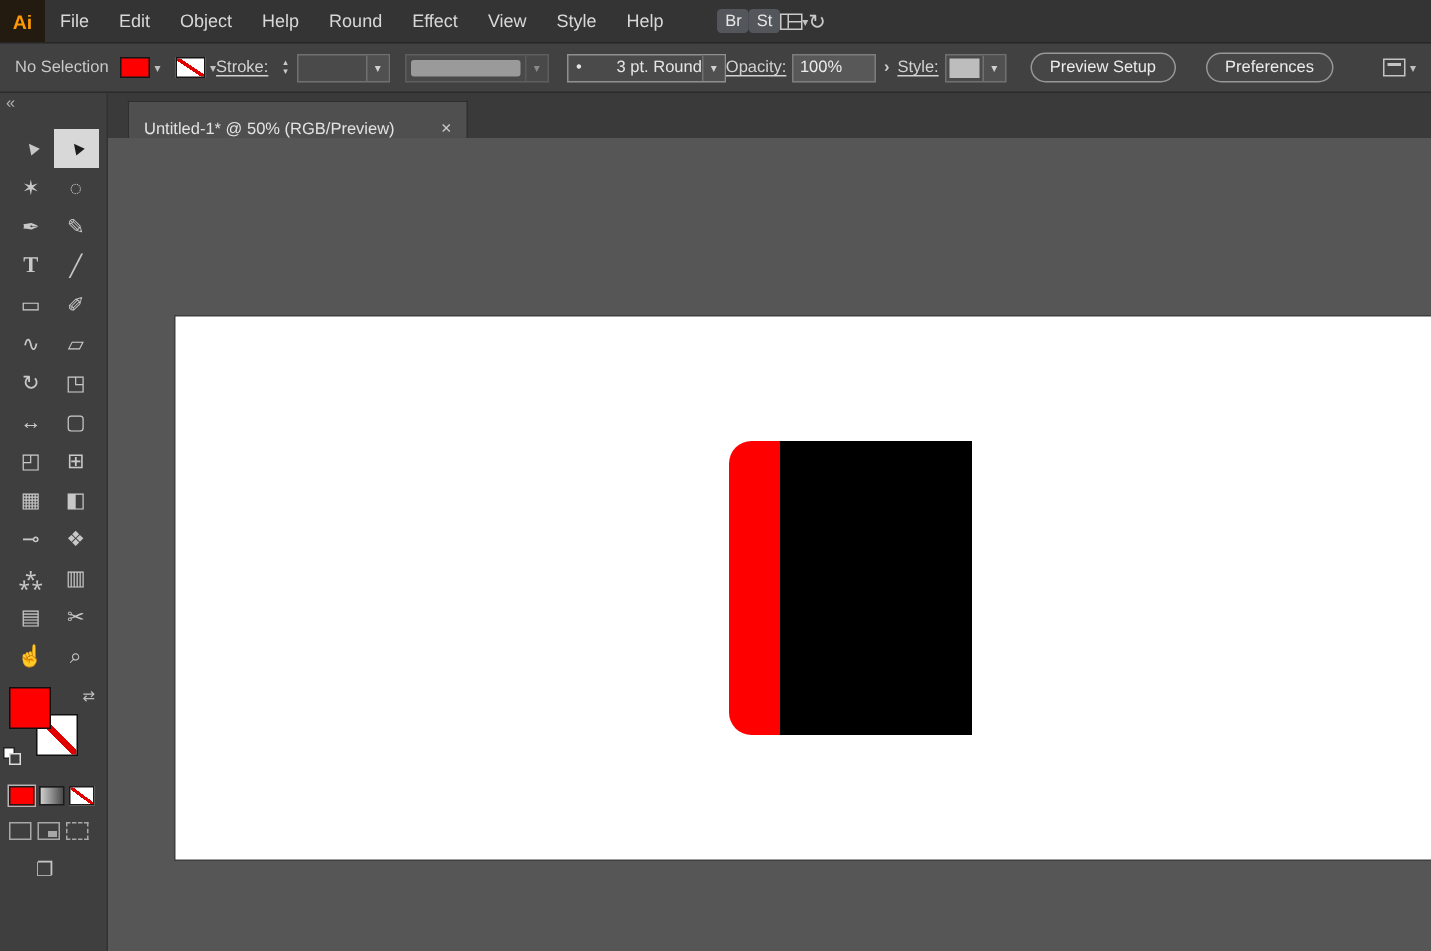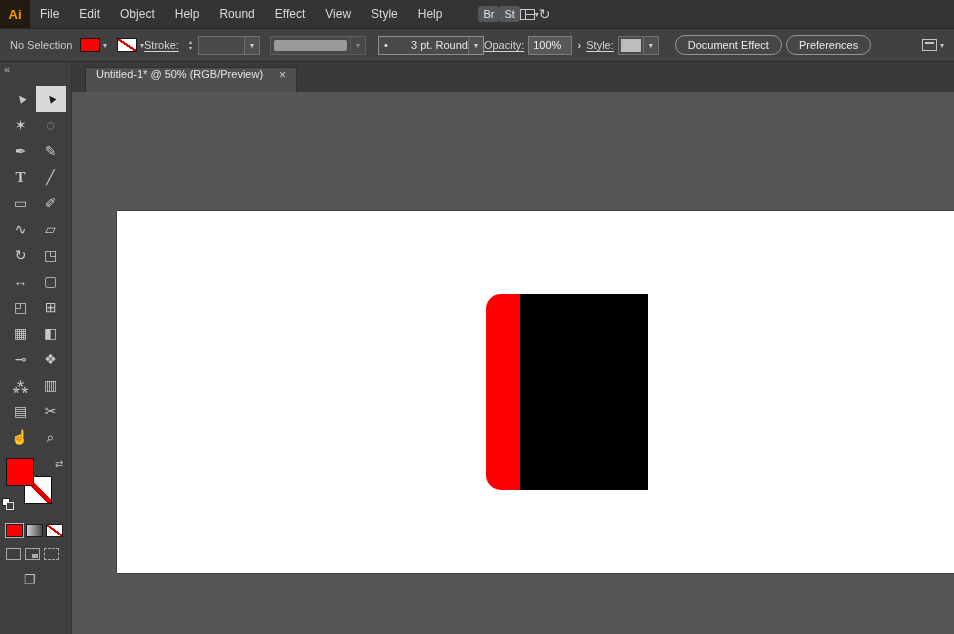--- a/index.html
+++ b/index.html
@@ -30,26 +30,26 @@
   .field { display: inline-flex; align-items: center; height: 19px; background: #4a4a4a; border: 1px solid #707070; }
   .field-value { flex: 1; }
   .chevbox { width: 15px; height: 100%; display: flex; align-items: center; justify-content: center; border-left: 1px solid #707070; font-size: 8px; color: #d0d0d0; background: #505050; }
   .chevbox.dim { color: #8a8a8a; border-left-color: #5a5a5a; background: transparent; }
   .weight-field { width: 62px; margin-left: 2px; }
   .brushdef-field { width: 96px; margin-left: 10px; background: #494949; border-color: #5e5e5e; }
   .brush-preview { flex: 1; height: 11px; margin: 0 3px; background: #9a9a9a; border-radius: 2px; }
   .preset-field { width: 106px; margin-left: 12px; border-color: #8f8f8f; color: #e5e5e5; }
   .bullet { width: 14px; text-align: center; }
   .preset-text { flex: 1; text-align: right; }
-  .opacity-input { width: 44px; height: 19px; background: #585858; border: 1px solid #7d7d7d; color: #ececec; font-size: 11px; margin-left: 4px; padding: 0 4px; font-family: inherit; }
+  .opacity-input { width: 56px; height: 19px; background: #585858; border: 1px solid #7d7d7d; color: #ececec; font-size: 11px; margin-left: 4px; padding: 0 4px; font-family: inherit; }
   .morebtn { width: 14px; text-align: center; color: #d0d0d0; font-size: 11px; font-weight: bold; }
   .style-field { margin-left: 4px; }
   .style-swatch { width: 20px; height: 13px; background: #bdbdbd; margin: 0 2px; }
   .cbtn { height: 20px; border-radius: 10px; border: 1px solid #979797; background: #464646; color: #ebebeb; font-size: 11px; padding: 0 12px; margin-left: 16px; font-family: inherit; cursor: default; }
-  .cbtn + .cbtn { margin-left: 4px; }
+  .cbtn + .cbtn { margin-left: 20px; }
   .panelsgrp { margin-left: auto; margin-right: 10px; display: flex; align-items: center; gap: 3px; }
   .panels-icon { width: 15px; height: 12px; border: 1px solid #c4c4c4; position: relative; display: inline-block; }
   .panels-icon::before { content: ""; position: absolute; top: 2px; left: 2px; right: 2px; height: 2px; background: #c4c4c4; }
 
   
   .appbody { display: flex; height: 572px; }
 
   
   .toolbar { width: 72px; background: #3f3f3f; border-right: 1px solid #333; flex: none; }
   .tb-header { height: 16px; color: #b5b5b5; font-size: 11px; padding: 0 4px; line-height: 14px; }
@@ -75,21 +75,21 @@
 
   .modesrow { display: flex; gap: 4px; margin: 11px 0 0 6px; }
   .mode-btn { width: 15px; height: 12px; border: 1px solid #a8a8a8; display: inline-block; position: relative; }
   .mode-behind::after { content: ""; position: absolute; right: 1px; bottom: 1px; width: 6px; height: 4px; background: #a8a8a8; }
   .mode-inside { border-style: dashed; }
   .screenmode { margin: 12px 0 0 24px; font-size: 13px; color: #c4c4c4; display: inline-block; }
 
   
   .main { flex: 1; display: flex; flex-direction: column; min-width: 0; }
   .tabstrip { height: 30px; background: #3a3a3a; display: flex; align-items: flex-end; }
-  .tab { height: 25px; background: #4f4f4f; margin-left: 13px; display: flex; align-items: flex-start; padding: 0 10px; font-size: 11px; color: #e2e2e2; gap: 16px; border: 1px solid #2f2f2f; border-bottom: none; }
+  .tab { height: 25px; background: #4f4f4f; margin-left: 13px; display: flex; align-items: flex-end; padding: 0 10px; font-size: 11px; color: #e2e2e2; gap: 31px; border: 1px solid #2f2f2f; border-bottom: none; }
   .tab-close { color: #c9c9c9; font-size: 12px; cursor: default; }
   .canvas { flex: 1; position: relative; background: #565656; overflow: hidden; }
   .artboard { position: absolute; left: 45px; top: 119px; right: 0; height: 362px; background: #fff; box-shadow: 0 0 0 1px #3e3e3e; }
   .shape { position: absolute; }
   .shape-red { left: 414px; top: 202px; width: 38px; height: 196px; border-radius: 15px 0 0 15px; }
   .shape-black { left: 448px; top: 202px; width: 128px; height: 196px; }
 </style>
 </head>
 <body>
 
@@ -146,21 +146,21 @@
   <span class="linklabel">Opacity:</span>
   <input class="opacity-input" value="100%" style="">
   <span class="morebtn">›</span>
 
   <span class="linklabel">Style:</span>
   <span class="field style-field">
     <span class="style-swatch"></span>
     <span class="chevbox">▾</span>
   </span>
 
-  <button class="cbtn">Document Effect</button>
+  <button class="cbtn">Preview Setup</button>
   <button class="cbtn">Preferences</button>
 
   <span class="panelsgrp">
     <span class="panels-icon"></span>
     <span class="chev">▾</span>
   </span>
 </div>
 
 <div class="appbody">
 

